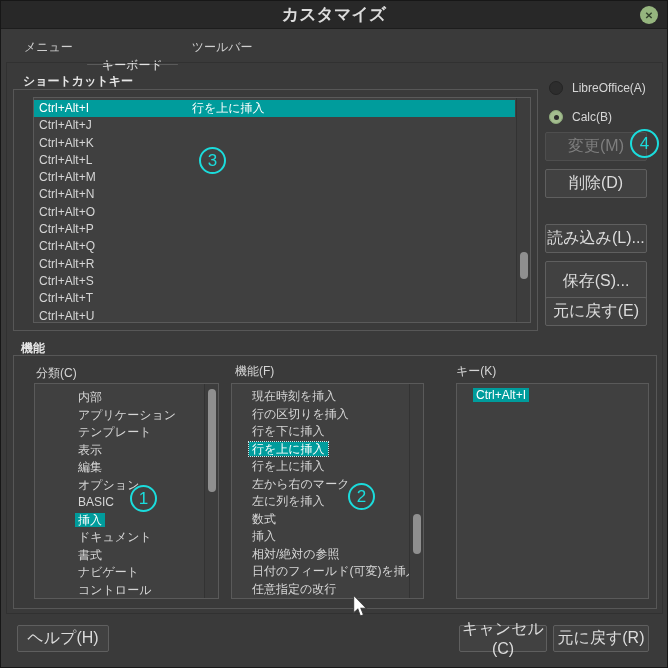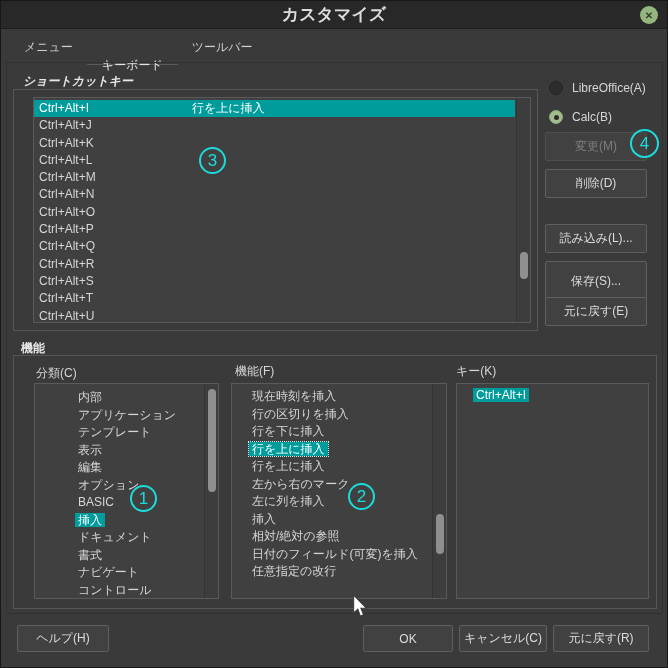--- a/index.html
+++ b/index.html
@@ -43,21 +43,21 @@
   
   .scope { position:absolute; left:548px; top:80px; display:flex; flex-direction:column; gap:13px; }
   .radio-row { display:flex; align-items:flex-start; gap:9px; height:16px; }
   .radio { width:14px; height:14px; border-radius:50%; background:#2d2d2d;
     border:1px solid #242424; position:relative; flex:none; }
   .radio.on { background:#a4bd8f; border-color:#8da97a; }
   .radio.on::after { content:""; position:absolute; left:4px; top:4px; width:5px; height:5px;
     border-radius:50%; background:#2c2c2c; }
   
   .btn { position:absolute; background:#414141; border:1px solid #5f5f5f; border-radius:2px;
-    color:#dcdcdc; font-family:inherit; font-size:12px;
+    color:#dcdcdc; font-family:inherit; font-size:16px;
     display:flex; align-items:center; justify-content:center; }
   .btn.disabled { color:#7e7e7e; border-color:#4e4e4e; }
   
   .flist { position:absolute; background:#404040; border:1px solid #5a5a5a; overflow:hidden;padding-left:16px; }
   .litem { height:17.5px; line-height:17.5px; white-space:nowrap; }
   .ltext { padding:0 3px; }
   .ltext.hl { background:#009c9c; color:#ffffff; }
   .ltext.focus { outline:1px dotted #c8eeee; }
   .cat-items { padding:5px 0 0 24px; }
   .fn-items  { padding:4px 0 0 1px; }
@@ -85,21 +85,21 @@
 
       <div class="tab">メニュー</div>
 
       <div class="tab active">キーボード</div>
 
       <div class="tab">ツールバー</div>
 
     </div>
   <div class="panel-frame"></div>
 
-  <span class="grp-label" style="left:22px; top:72px;font-style:italic;">ショートカットキー</span>
+  <span class="grp-label" style="left:22px; top:72px;">ショートカットキー</span>
   <div class="grp-box" style="left:12px; top:88px; width:525px; height:242px;"></div>
 
   <div class="sc-list">
     <div class="sc-rows">
 
         <div class="srow selected">
           <span class="skey">Ctrl+Alt+I</span>
           <span class="saction">行を上に挿入</span>
         </div>
 
@@ -244,21 +244,21 @@
 
         <div class="litem">
           <span class="ltext">コントロール</span>
         </div>
       </div>
     <div class="vtrack">
       <div class="vthumb" style="top:5px; height:103px;"></div>
     </div>
   </div>
 
-  <div class="flist" style="left:230px; top:382px; width:216px; height:216px;">
+  <div class="flist" style="left:230px; top:382px; width:193px; height:216px;">
     <div class="fn-items">
 
         <div class="litem">
           <span class="ltext">現在時刻を挿入</span>
         </div>
 
         <div class="litem">
           <span class="ltext">行の区切りを挿入</span>
         </div>
 
@@ -275,20 +275,23 @@
         </div>
 
         <div class="litem">
           <span class="ltext">左から右のマーク</span>
         </div>
 
         <div class="litem">
           <span class="ltext">左に列を挿入</span>
         </div>
 
+        <div class="litem">
+          <span class="ltext">数式</span>
+        </div>
 
         <div class="litem">
           <span class="ltext">挿入</span>
         </div>
 
         <div class="litem">
           <span class="ltext">相対/絶対の参照</span>
         </div>
 
         <div class="litem">
@@ -307,21 +310,20 @@
   <div class="flist" style="left:455px; top:382px; width:193px; height:216px;">
     <div class="key-items">
 
         <div class="litem">
           <span class="ltext hl">Ctrl+Alt+I</span>
         </div>
       </div>
   </div>
 
   <button class="btn" style="left:16px; top:624px; width:92px; height:27px;">ヘルプ(H)</button>
-  <button class="btn" style="left:362px; top:624px; width:90px; height:27px;">OK</button>
   <button class="btn" style="left:458px; top:624px; width:88px; height:27px;">キャンセル(C)</button>
   <button class="btn" style="left:552px; top:624px; width:96px; height:27px;">元に戻す(R)</button>
 
   <div class="ann" style="left:129px; top:484px;">1</div>
   <div class="ann" style="left:347px; top:482px;">2</div>
   <div class="ann" style="left:198px; top:146px;">3</div>
   <div class="ann" style="left:629px; top:128px; width:29px; height:29px;">4</div>
 
   <svg class="cursor" width="18" height="24" viewBox="0 0 12 19">
     <path d="M1,1 L1,15 L4.3,12 L6.3,17.5 L8.8,16.4 L6.7,11.2 L11,11.2 Z" fill="#ffffff" stroke="#3a3a3a" stroke-width="0.8"></path>

